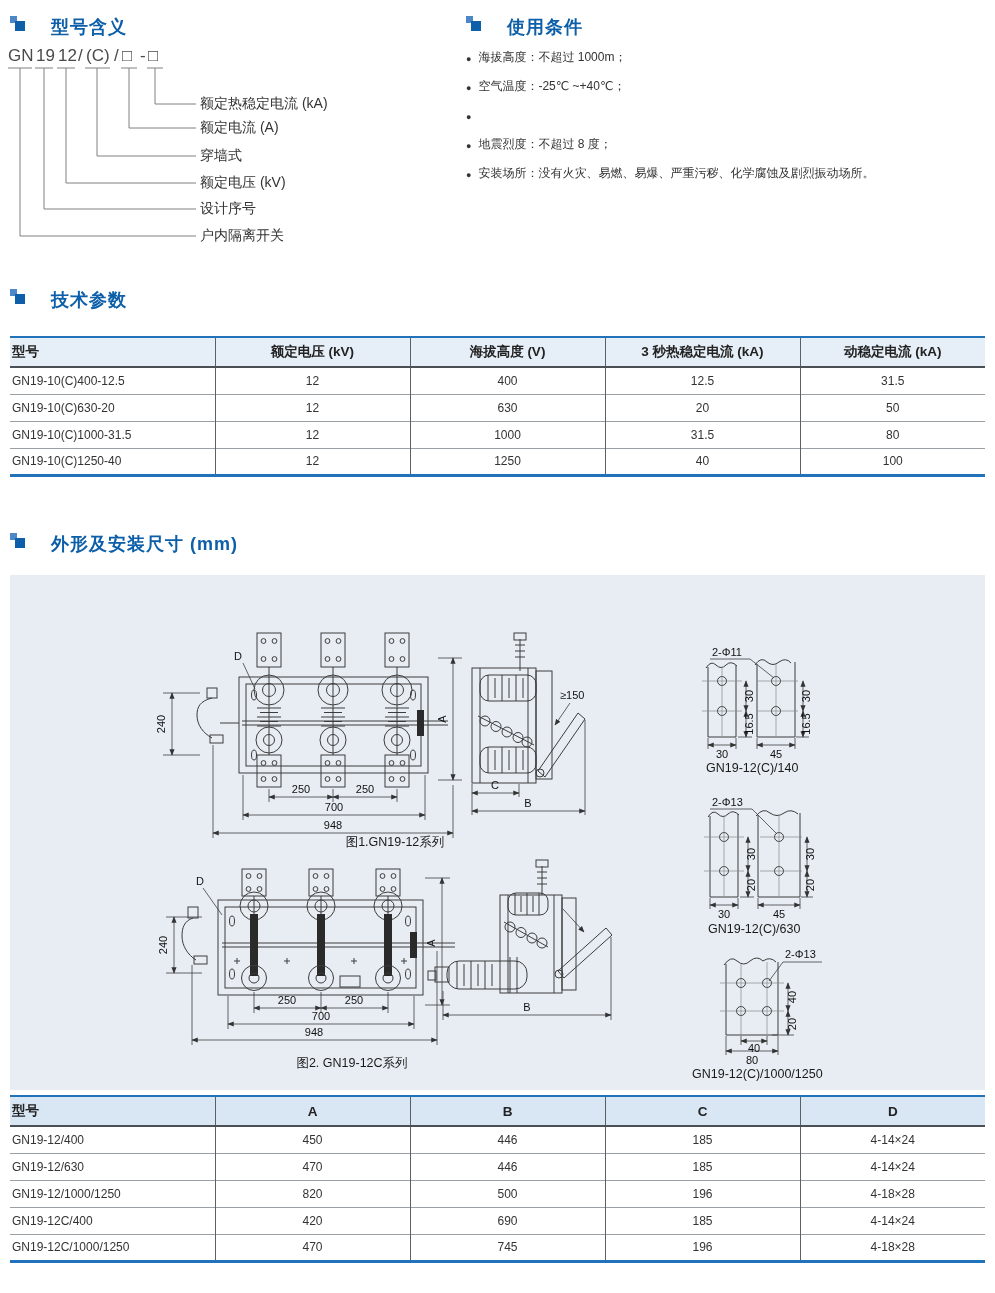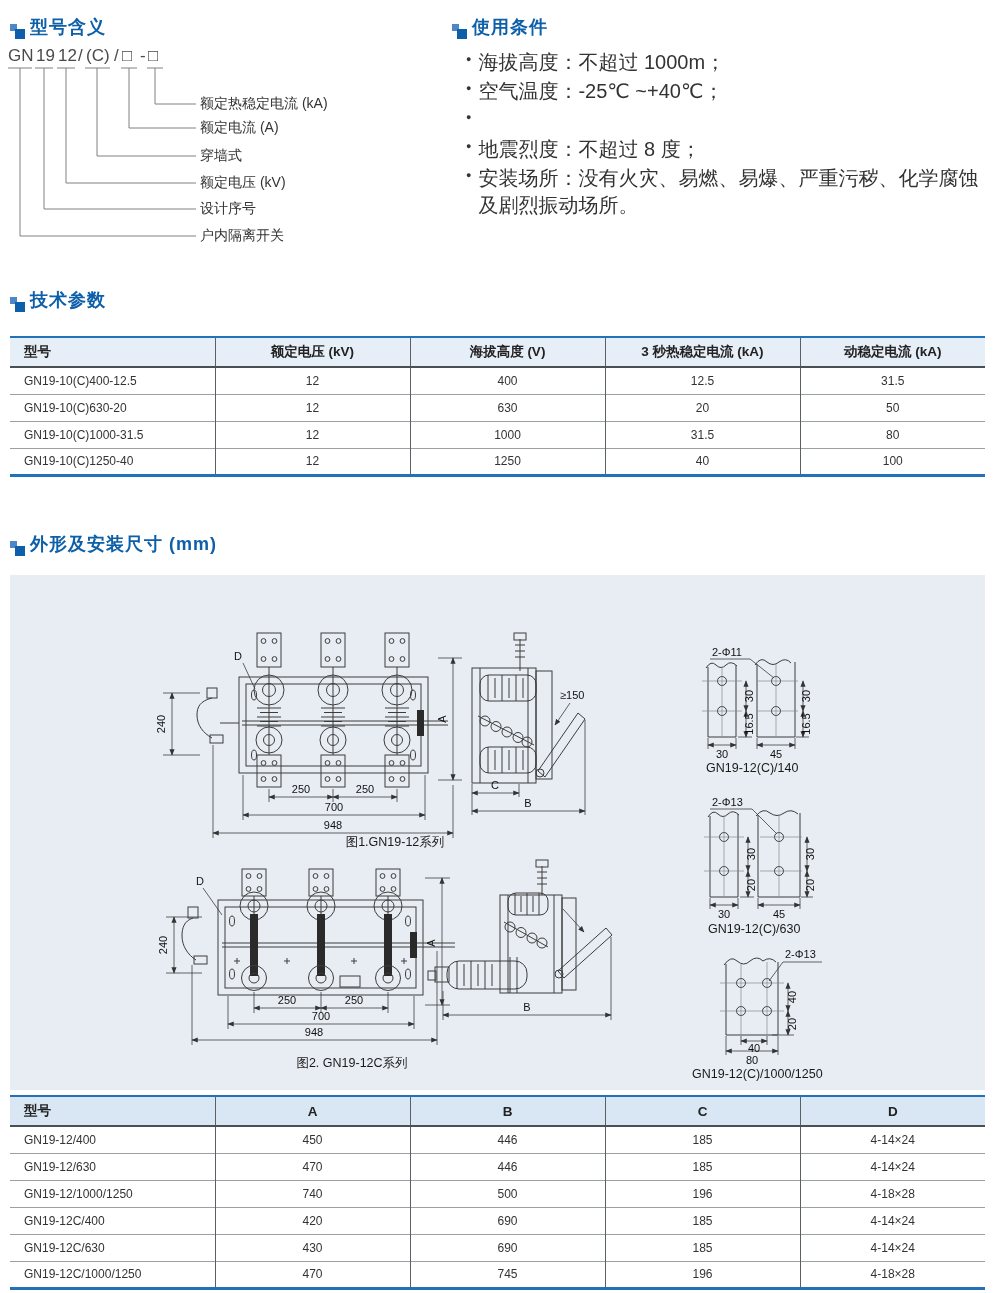--- a/index.html
+++ b/index.html
@@ -1,43 +1,43 @@
 <!DOCTYPE html>
 <html><head>
 <meta charset="utf-8">
 <style>
   *{margin:0;padding:0;box-sizing:border-box}
   html,body{background:#ffffff}
   body{font-family:"Liberation Sans","DejaVu Sans",sans-serif;}
   #page{position:relative;width:995px;height:1293px;background:#ffffff;overflow:hidden}
 
   
-  .sec-head{position:absolute;display:flex;align-items:flex-end;gap:4px}
+  .sec-head{position:absolute;display:flex;align-items:flex-start;gap:25px}
   .sec-title{font-size:18px;font-weight:bold;color:#0c5fa8;letter-spacing:1px}
   .sq{position:relative;width:16px;height:16px;display:inline-block;flex:0 0 16px}
   .sq::before{content:"";position:absolute;left:0;top:1px;width:7px;height:7px;background:#4d87c7}
   .sq::after{content:"";position:absolute;left:5px;top:6px;width:10px;height:10px;background:#0c5fa8}
 
   
   .model-svg{position:absolute;left:8px;top:40px}
 
   
   .usage{position:absolute;left:466px;top:49px;width:525px;list-style:none}
   .usage li{display:flex;align-items:flex-start;height:29px}
   .usage .dot{font-size:9px;color:#333;margin:5px 7px 0 0;flex:0 0 auto}
-  .usage .txt{font-size:20px;color:#333}
+  .usage .txt{font-size:12px;color:#333}
 
   
   table.data{position:absolute;left:10px;width:975px;border-collapse:collapse;table-layout:fixed;
              border-top:2px solid #2272b9;border-bottom:3px solid #2272b9}
   table.data th{height:30px;font-size:13.5px;color:#222;font-weight:600;text-align:center;
                 background:#e6eef7;border-bottom:2px solid #4a4f54}
   table.data td{height:27px;font-size:12px;color:#333;text-align:center;border-top:1px solid #9aa0a6}
   table.data th:not(:last-child),table.data td:not(:last-child){border-right:1px solid #5b6065}
-  table.data .c0{text-align:left;padding-left:14px}
+  table.data .c0{text-align:left;padding-left:2px}
   #tech-table{top:336px}
   #dims-table{top:1095px}
   #dims-table th{background:#d9e7f4}
 
   
   .panel{position:absolute;left:10px;top:575px;width:975px;height:515px;background:#e8edf3}
   svg text{font-family:"Liberation Sans","DejaVu Sans",sans-serif}
   .draw{stroke:#3c3c3c;fill:none;stroke-width:1}
   .thin{stroke:#84898e;stroke-width:.7;fill:none}
   .dim{stroke:#3c3c3c;stroke-width:.8;fill:none}
@@ -79,21 +79,21 @@
     <g font-size="14" fill="#333">
       <text x="192" y="68">额定热稳定电流 (kA)</text>
       <text x="192" y="92">额定电流 (A)</text>
       <text x="192" y="120">穿墙式</text>
       <text x="192" y="147">额定电压 (kV)</text>
       <text x="192" y="173">设计序号</text>
       <text x="192" y="200">户内隔离开关</text>
     </g>
   </svg>
 
-  <div class="sec-head" style="left:452px;top:15px">
+  <div class="sec-head" style="left:466px;top:15px">
     <span class="sq"></span>
     <span class="sec-title">使用条件</span>
   </div>
   <ul class="usage">
     <li>
         <span class="dot">●</span>
         <span class="txt">海拔高度：不超过 1000m；</span>
       </li>
     <li>
         <span class="dot">●</span>
@@ -539,40 +539,33 @@
         </tr>
         <tr>
           <td class="c0">GN19-12/630</td>
           <td>470</td>
           <td>446</td>
           <td>185</td>
           <td>4-14×24</td>
         </tr>
         <tr>
           <td class="c0">GN19-12/1000/1250</td>
-          <td>740</td>
+          <td>820</td>
           <td>500</td>
           <td>196</td>
           <td>4-18×28</td>
         </tr>
         <tr>
           <td class="c0">GN19-12C/400</td>
           <td>420</td>
           <td>690</td>
           <td>185</td>
           <td>4-14×24</td>
         </tr>
         <tr>
-          <td class="c0">GN19-12C/630</td>
-          <td>430</td>
-          <td>690</td>
-          <td>185</td>
-          <td>4-14×24</td>
-        </tr>
-        <tr>
           <td class="c0">GN19-12C/1000/1250</td>
           <td>470</td>
           <td>745</td>
           <td>196</td>
           <td>4-18×28</td>
         </tr>
       </tbody>
   </table>
 
 </div>

